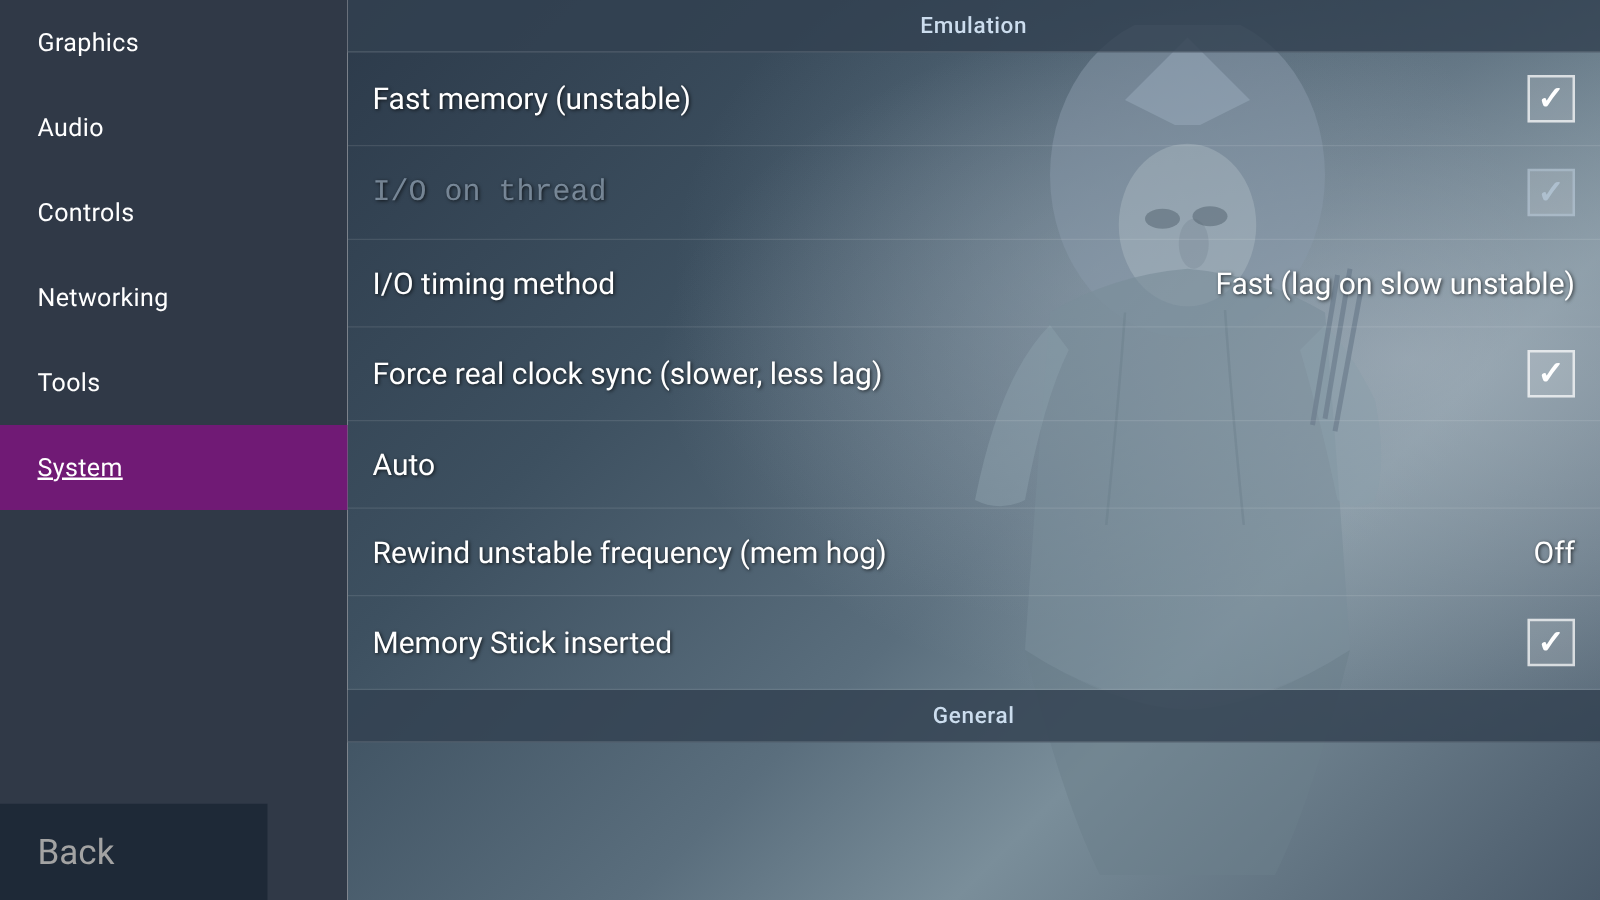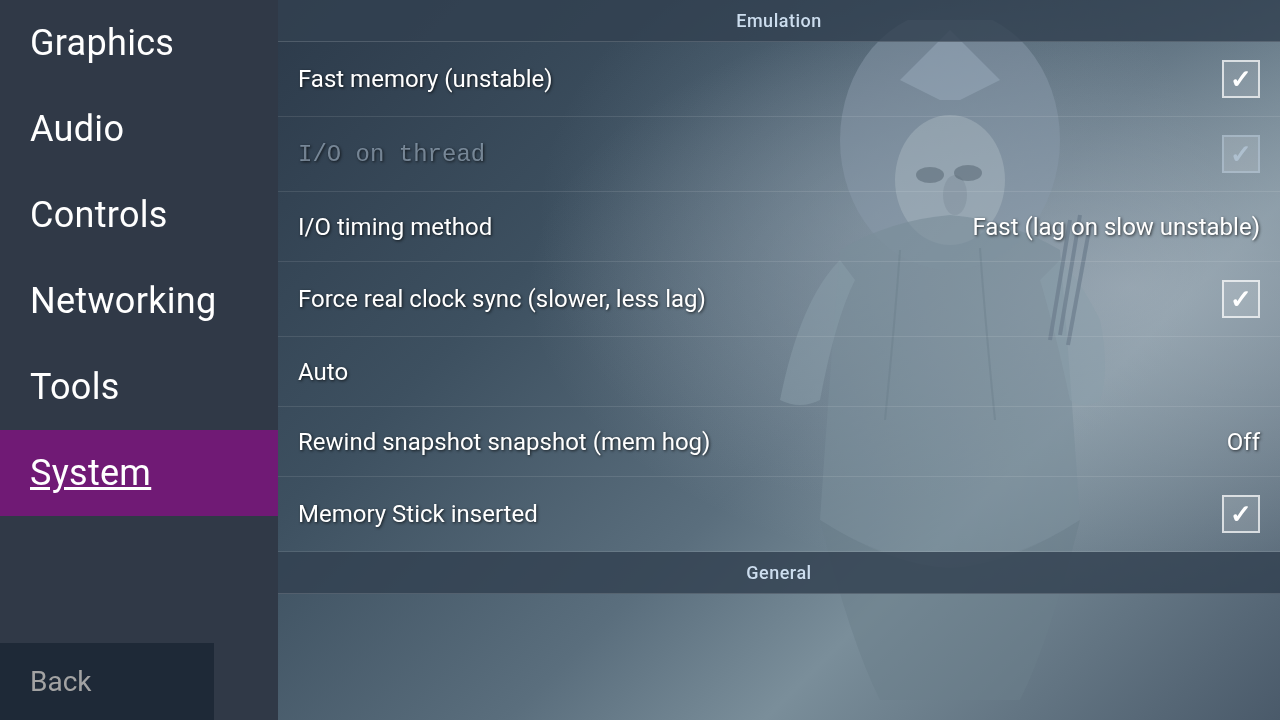--- a/index.html
+++ b/index.html
@@ -19,21 +19,21 @@
       display: flex;
       flex-direction: column;
       flex-shrink: 0;
       position: relative;
       z-index: 2;
     }
 
     .sidebar-item {
       padding: 22px 30px;
       color: #ffffff;
-      font-size: 36px;
+      font-size: 20px;
       font-weight: 400;
       cursor: pointer;
       letter-spacing: 0.3px;
     }
 
     .sidebar-item.active {
       background: #701a75;
       color: #fff;
       text-decoration: underline;
     }
@@ -219,21 +219,21 @@
           <span class="row-value">Fast (lag on slow unstable)</span>
         </div>
         <div class="settings-row">
           <span class="row-label">Force real clock sync (slower, less lag)</span>
           <div class="checkbox checked"></div>
         </div>
         <div class="settings-row">
           <span class="row-value">Auto</span>
         </div>
         <div class="settings-row">
-          <span class="row-label">Rewind snapshot snapshot (mem hog)</span>
+          <span class="row-label">Rewind unstable frequency (mem hog)</span>
           <span class="row-value">Off</span>
         </div>
         <div class="settings-row">
           <span class="row-label">Memory Stick inserted</span>
           <div class="checkbox checked"></div>
         </div>
         <div class="section-header">General</div>
       </div>
   </div>
 </div>

